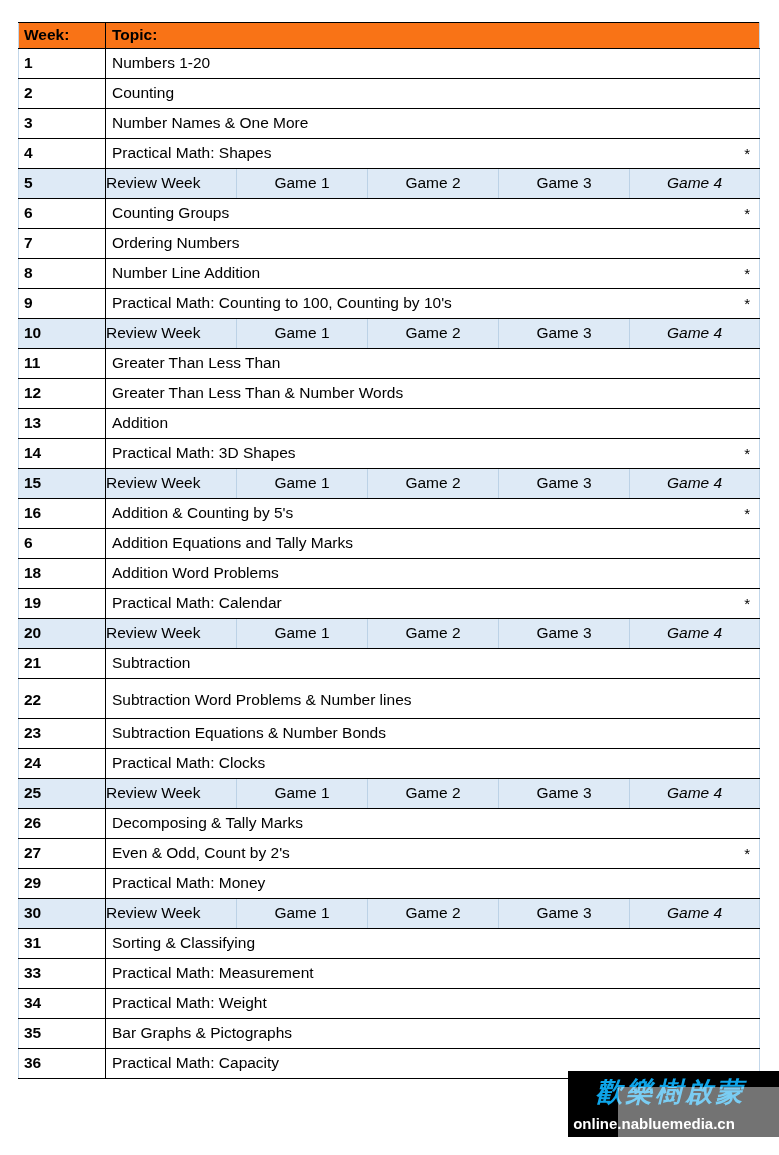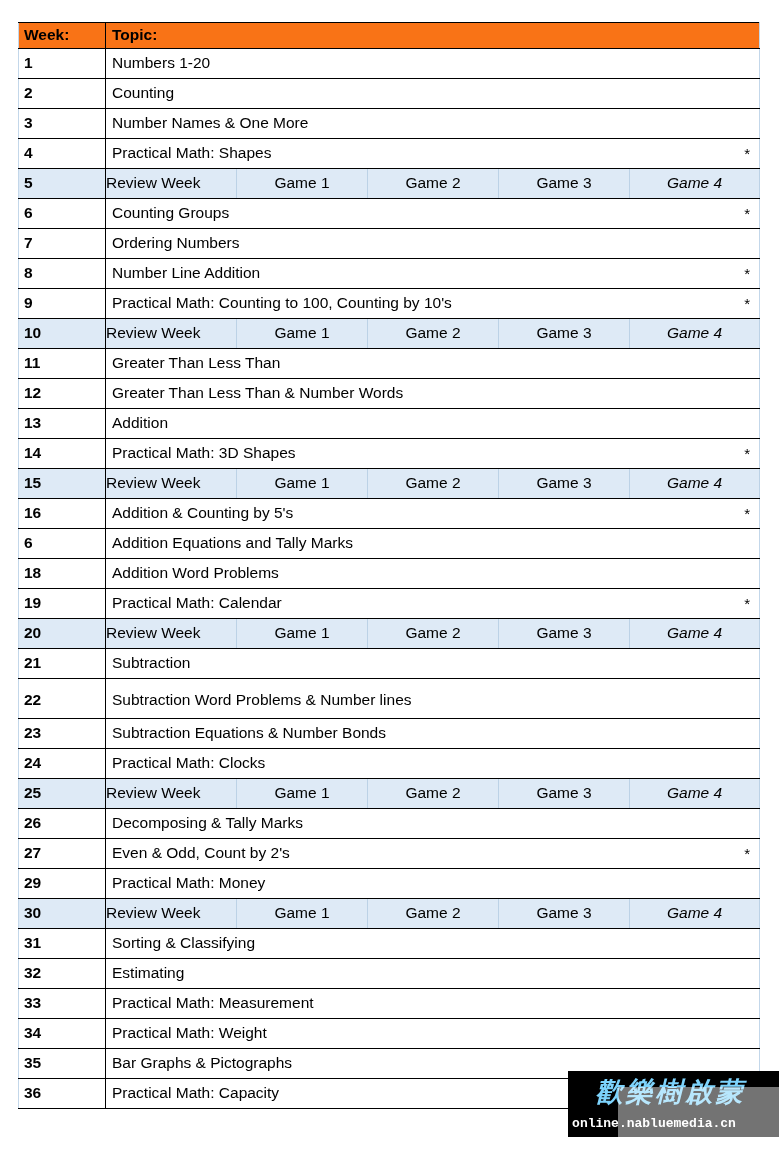--- a/index.html
+++ b/index.html
@@ -116,39 +116,39 @@
     height: 66px;
     background: #000000;
     overflow: hidden;
   }
   #watermark-cjk {
     position: absolute;
     left: 0;
     top: 0;
     width: 205px;
     height: 42px;
-    color: #7dd3fc;
+    color: #0ea5e9;
     font-family: "DejaVu Serif", serif;
     font-size: 27px;
     font-weight: bold;
     letter-spacing: 3px;
     text-align: center;
     line-height: 42px;
     font-style: italic;
     white-space: nowrap;
   }
   #watermark-url {
     position: absolute;
     left: 0;
     top: 41px;
     width: 172px;
     height: 25px;
     color: #ffffff;
-    font-family: Liberation Mono, monospace;
-    font-size: 13px;
+    font-family: Liberation Sans, sans-serif;
+    font-size: 15px;
     font-weight: bold;
     text-align: center;
     line-height: 24px;
     white-space: nowrap;
   }
   #watermark-veil {
     position: absolute;
     left: 50px;
     top: 16px;
     width: 161px;
@@ -416,28 +416,20 @@
       </tr>
       <tr class="row-normal">
         <td class="col-week">31</td>
         <td class="col-topic" colspan="5">
           <div class="topic-wrap">
             <span class="topic-text">Sorting &amp; Classifying</span>
           </div>
         </td>
       </tr>
       <tr class="row-normal">
-        <td class="col-week">32</td>
-        <td class="col-topic" colspan="5">
-          <div class="topic-wrap">
-            <span class="topic-text">Estimating</span>
-          </div>
-        </td>
-      </tr>
-      <tr class="row-normal">
         <td class="col-week">33</td>
         <td class="col-topic" colspan="5">
           <div class="topic-wrap">
             <span class="topic-text">Practical Math: Measurement</span>
           </div>
         </td>
       </tr>
       <tr class="row-normal">
         <td class="col-week">34</td>
         <td class="col-topic" colspan="5">

